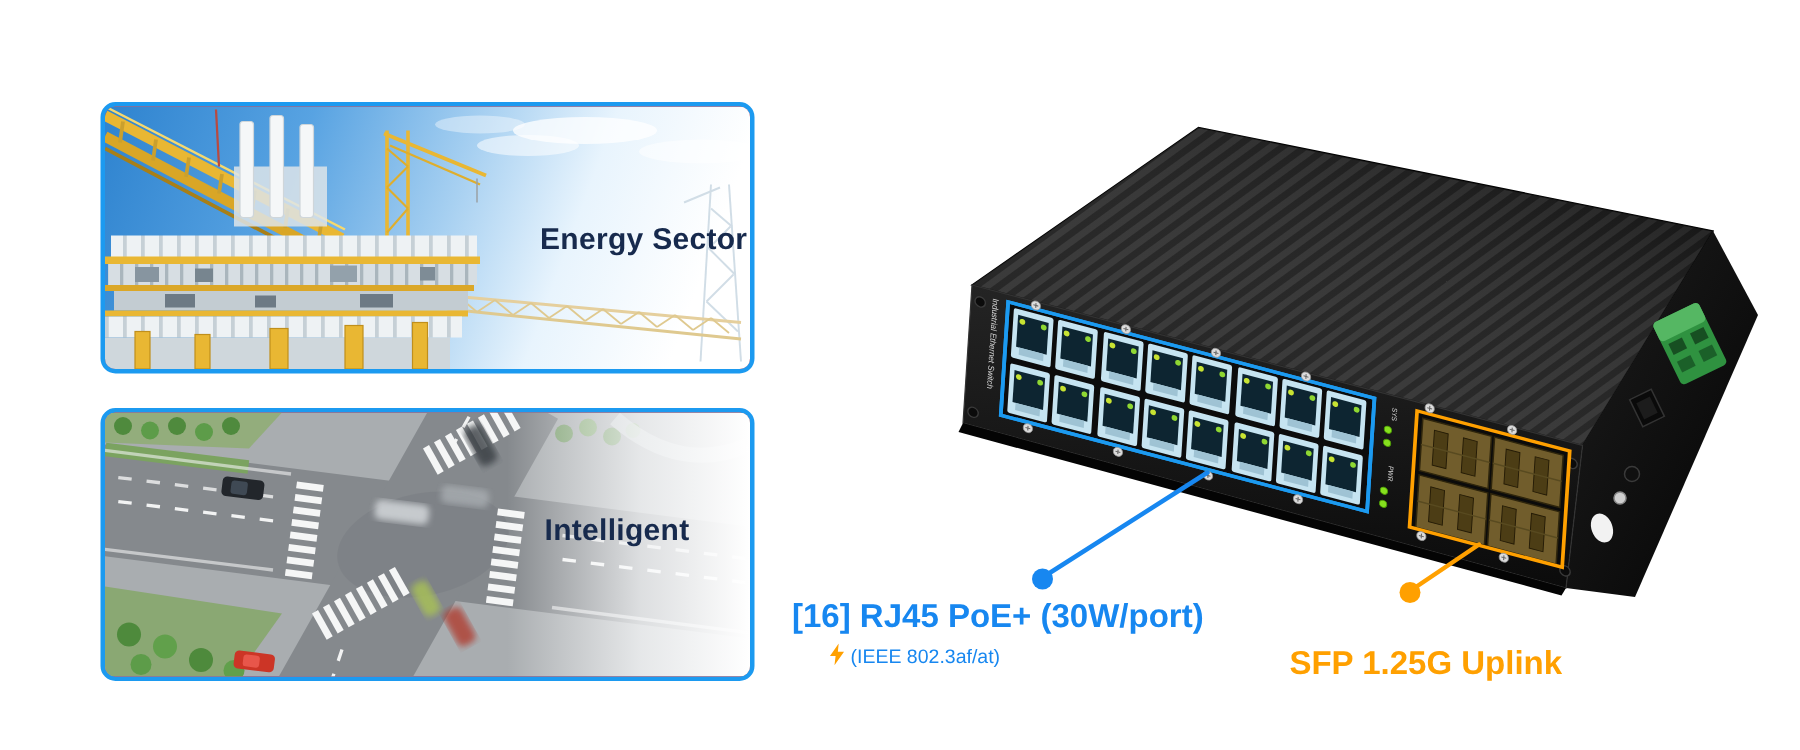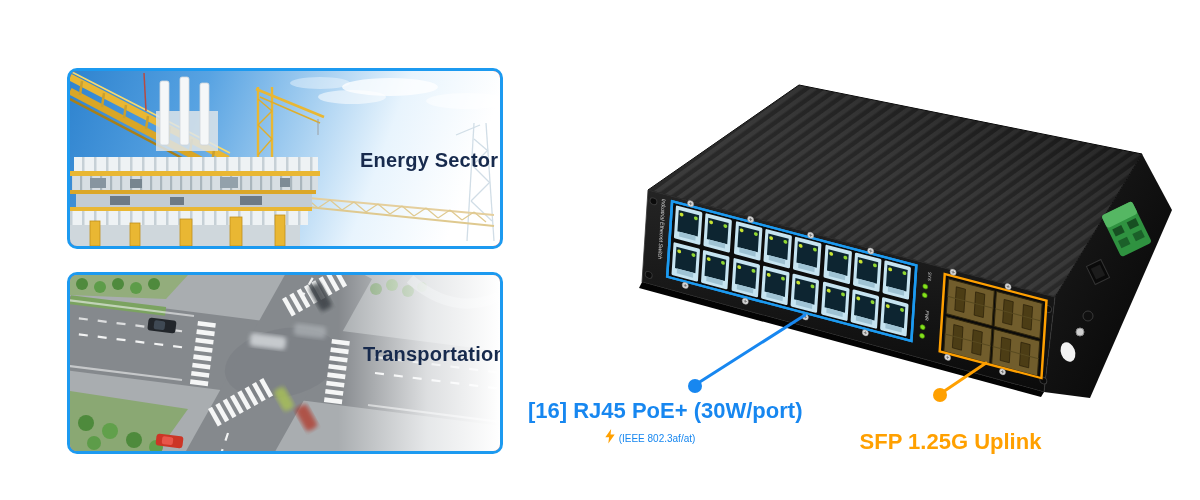--- a/index.html
+++ b/index.html
@@ -28,22 +28,22 @@
   .panel-text{fill:#d8d8d8;font-family:"Liberation Sans",sans-serif;}
   
   .overlay{position:absolute;left:0;top:0;width:1200px;height:500px;pointer-events:none;}
   .co-line-blue{stroke:var(--rj45-accent,#1e88e5);stroke-width:3;stroke-linecap:round;}
   .co-dot-blue{fill:var(--rj45-accent,#1e88e5);}
   .co-line-orange{stroke:var(--sfp-accent,#ffa000);stroke-width:3;stroke-linecap:round;}
   .co-dot-orange{fill:var(--sfp-accent,#ffa000);}
   .co-label{position:absolute;text-align:center;font-weight:600;font-size:22px;white-space:nowrap;}
   .co-rj45{left:528px;top:398px;width:270px;color:var(--rj45-accent,#1e88e5);}
   .co-rj45-sub{
-    position:absolute;left:515px;top:429px;width:270px;text-align:center;
-    color:var(--rj45-accent,#1e88e5);font-weight:500;font-size:10px;white-space:nowrap;
+    position:absolute;left:553px;top:429px;width:270px;
+    color:var(--rj45-accent,#1e88e5);font-weight:500;font-size:13px;white-space:nowrap;
   }
   .co-rj45-sub .bolt{display:inline-block;vertical-align:-2px;margin-right:4px;}
   .co-sfp{left:858px;top:401px;width:185px;color:var(--sfp-accent,#ffa000);margin-top:28px;}
 </style>
 </head>
 <body>
 
 <div class="stage">
 
   <div class="card card-energy">
@@ -269,21 +269,21 @@
         <rect x="208" y="112" width="12" height="24" rx="4" fill="#a9c254" opacity="0.8" filter="url(#blur2)" transform="rotate(-29 214 124)"></rect>
         <rect x="230" y="130" width="13" height="26" rx="4" fill="#b03527" opacity="0.75" filter="url(#blur2)" transform="rotate(-29 236 143)"></rect>
         <g transform="rotate(7 100 166)">
           <rect x="86" y="160" width="27" height="12" rx="3" fill="#cc3526"></rect>
           <rect x="92" y="162" width="11" height="8" rx="2" fill="#e8564a"></rect>
         </g>
       </g>
       <rect x="268" y="0" width="162" height="176" fill="url(#fadeR)"></rect>
     </svg>
     <div class="card-title">
-      <div>Transportation</div>
+      <div>Intelligent</div>
     </div>
   </div>
 
   <svg class="device-svg" viewBox="0 0 560 340">
     <defs>
       <pattern id="fins" width="9" height="9" patternUnits="userSpaceOnUse" patternTransform="rotate(54)">
         <rect width="9" height="9" fill="#101010"></rect>
           <rect width="4.5" height="9" fill="#262626"></rect>
       </pattern>
       <linearGradient id="finShade" x1="0" y1="1" x2="1" y2="0">

